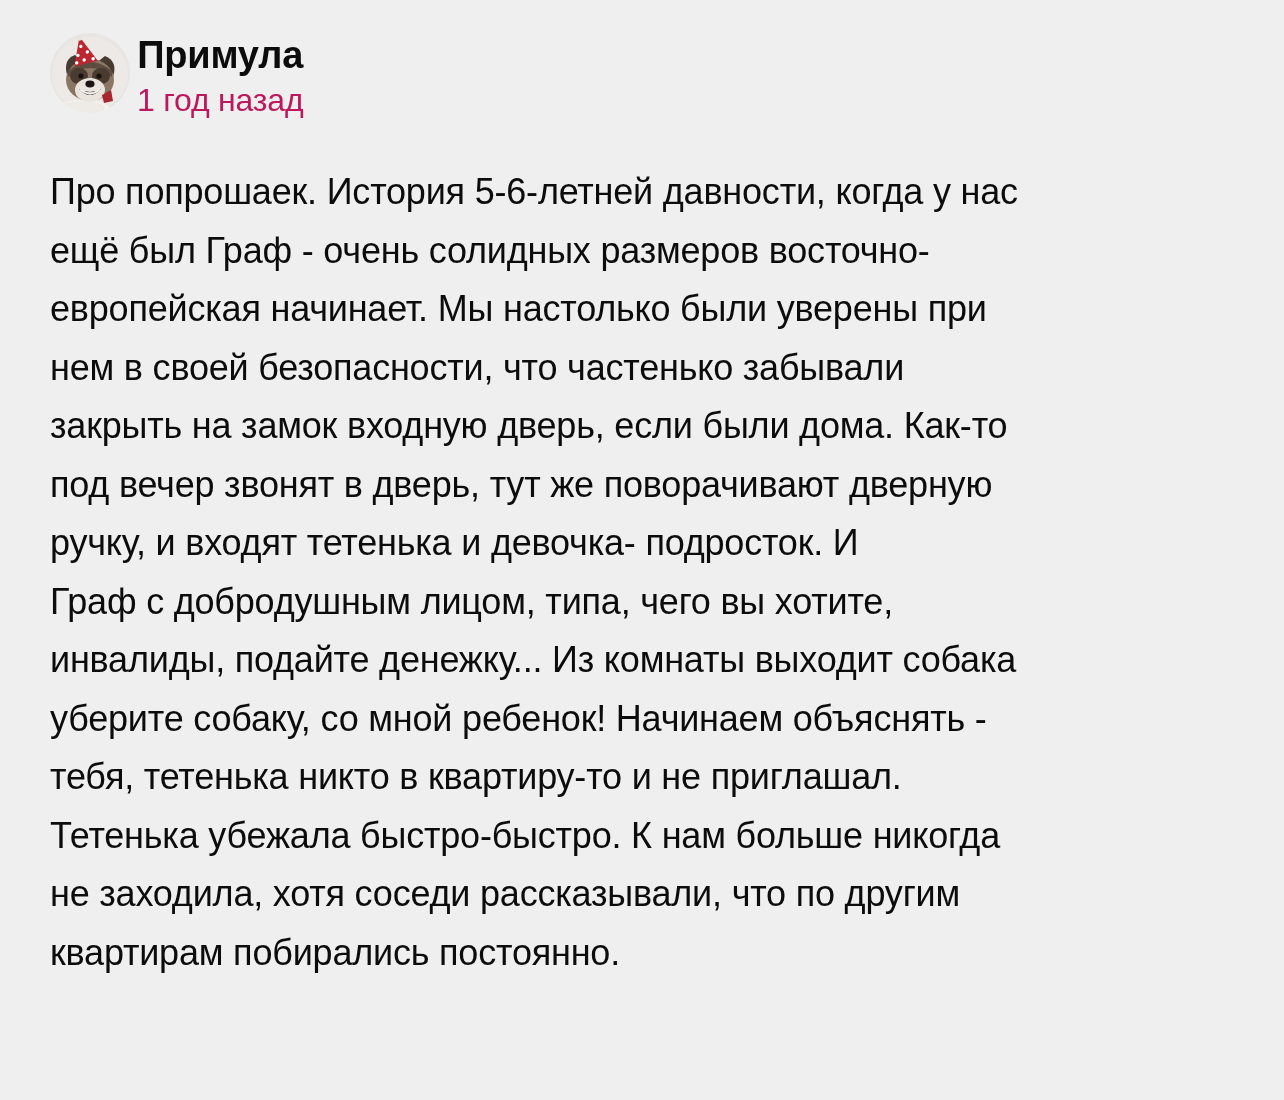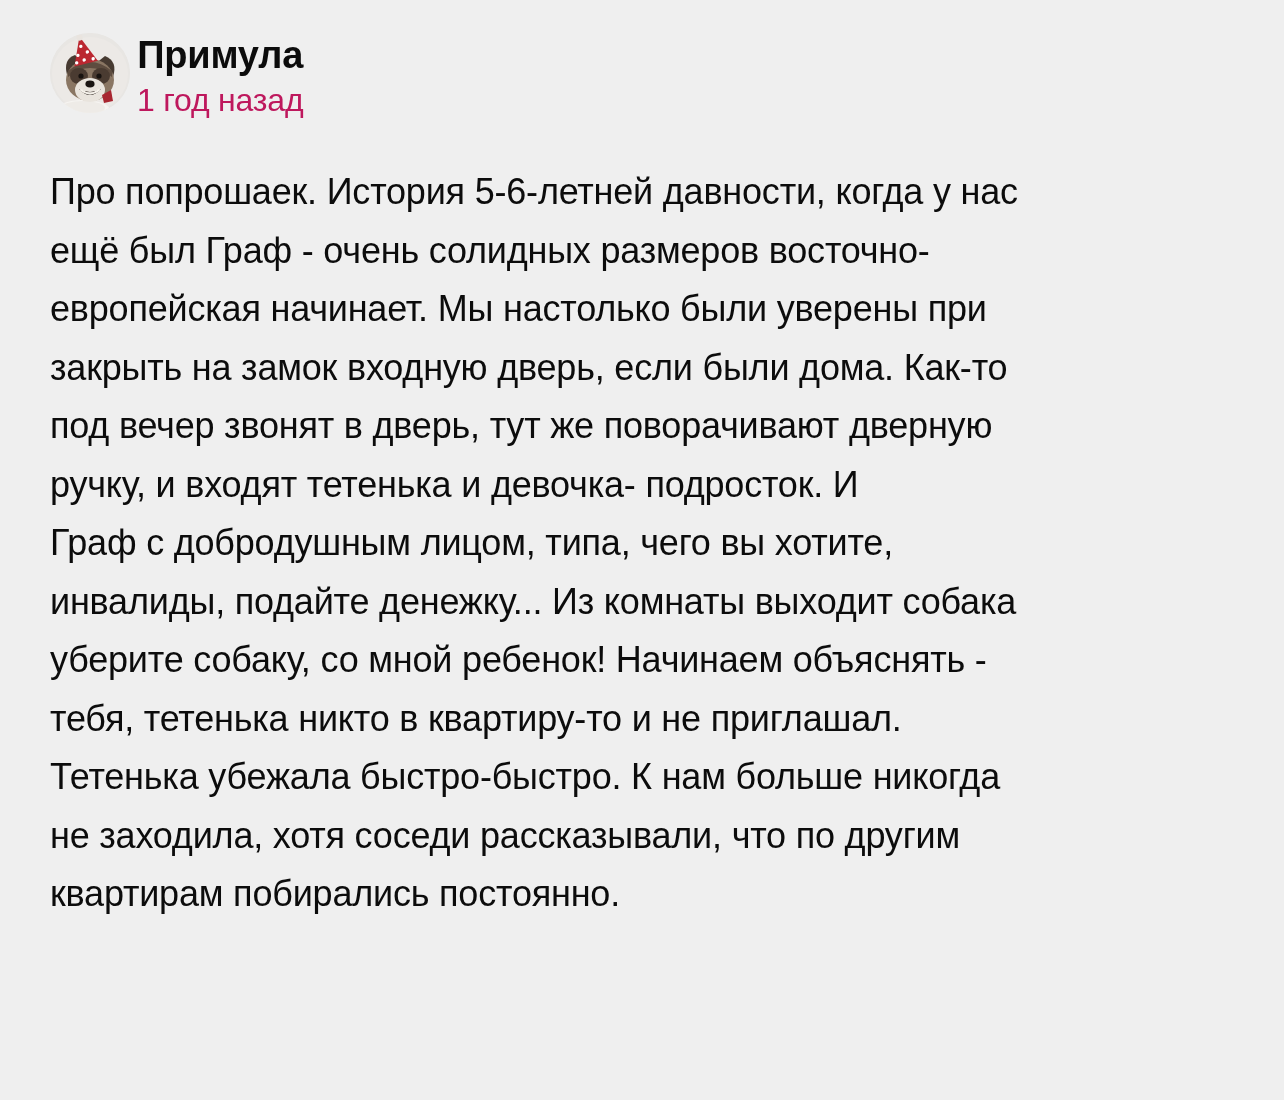--- a/index.html
+++ b/index.html
@@ -110,20 +110,21 @@
     <div class="meta">
       <div class="author-name">Примула</div>
       <div class="timestamp">1 год назад</div>
     </div>
   </div>
 
   <div class="comment-text">
     <div class="text-line">Про попрошаек. История 5-6-летней давности, когда у нас</div>
     <div class="text-line">ещё был Граф - очень солидных размеров восточно-</div>
     <div class="text-line">европейская начинает. Мы настолько были уверены при</div>
+    <div class="text-line">нем в своей безопасности, что частенько забывали</div>
     <div class="text-line">закрыть на замок входную дверь, если были дома. Как-то</div>
     <div class="text-line">под вечер звонят в дверь, тут же поворачивают дверную</div>
     <div class="text-line">ручку, и входят тетенька и девочка- подросток. И</div>
     <div class="text-line">Граф с добродушным лицом, типа, чего вы хотите,</div>
     <div class="text-line">инвалиды, подайте денежку... Из комнаты выходит собака</div>
     <div class="text-line">уберите собаку, со мной ребенок! Начинаем объяснять -</div>
     <div class="text-line">тебя, тетенька никто в квартиру-то и не приглашал.</div>
     <div class="text-line">Тетенька убежала быстро-быстро. К нам больше никогда</div>
     <div class="text-line">не заходила, хотя соседи рассказывали, что по другим</div>
     <div class="text-line">квартирам побирались постоянно.</div>

